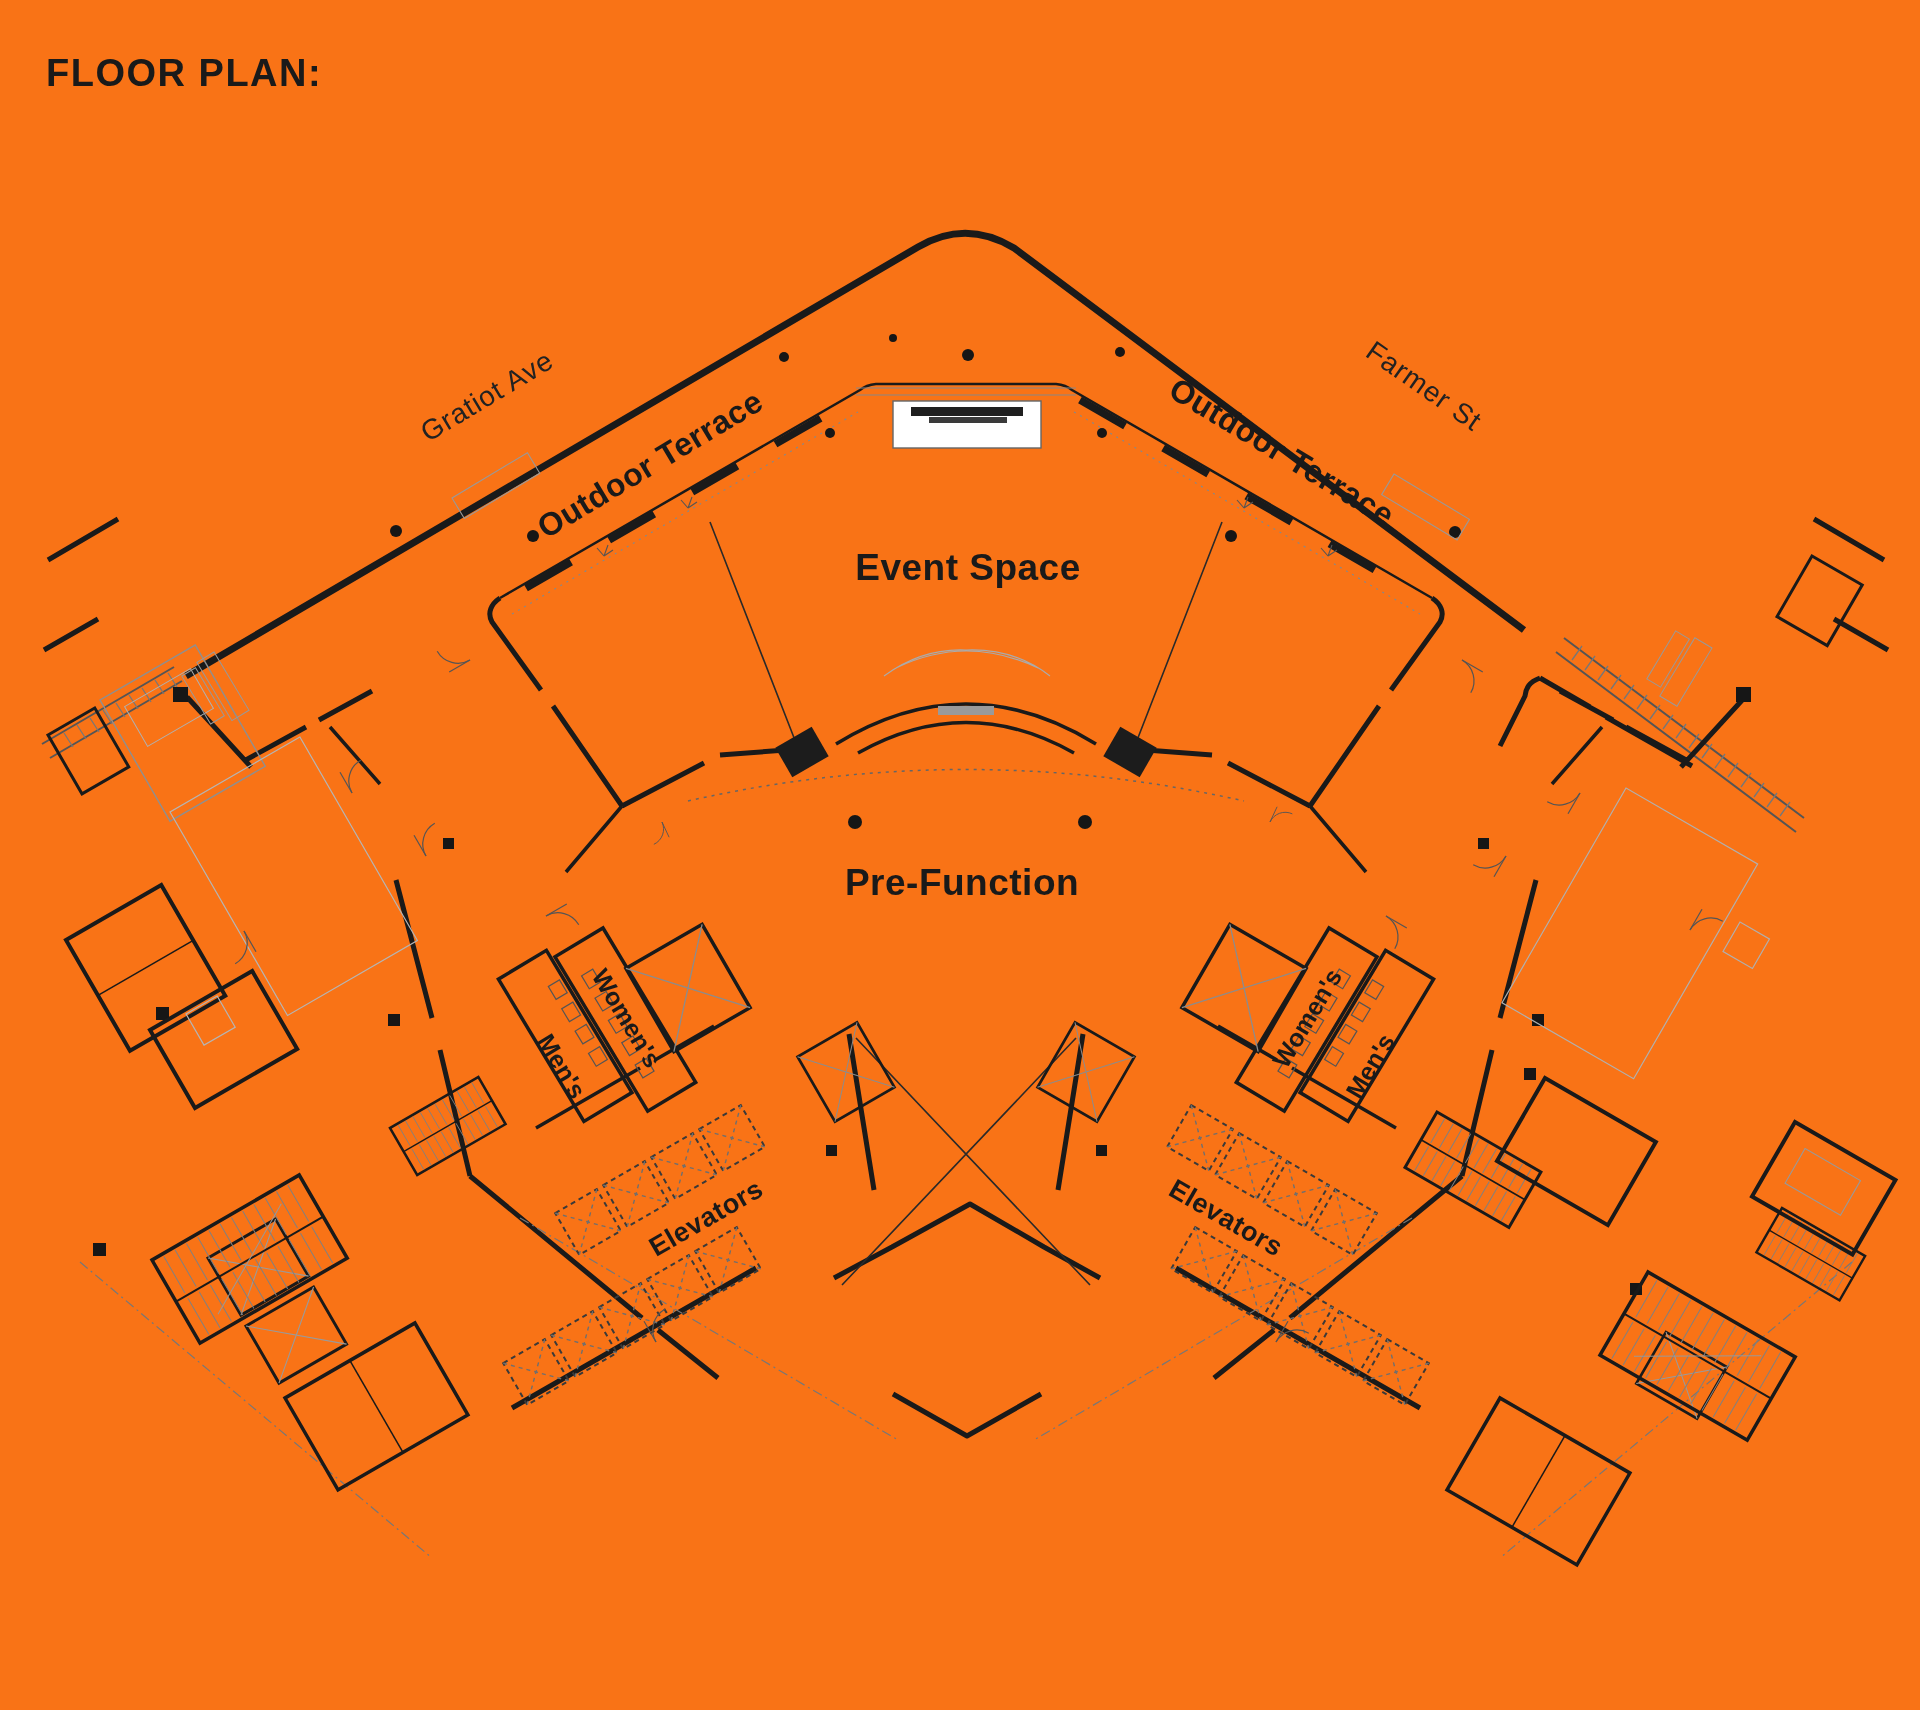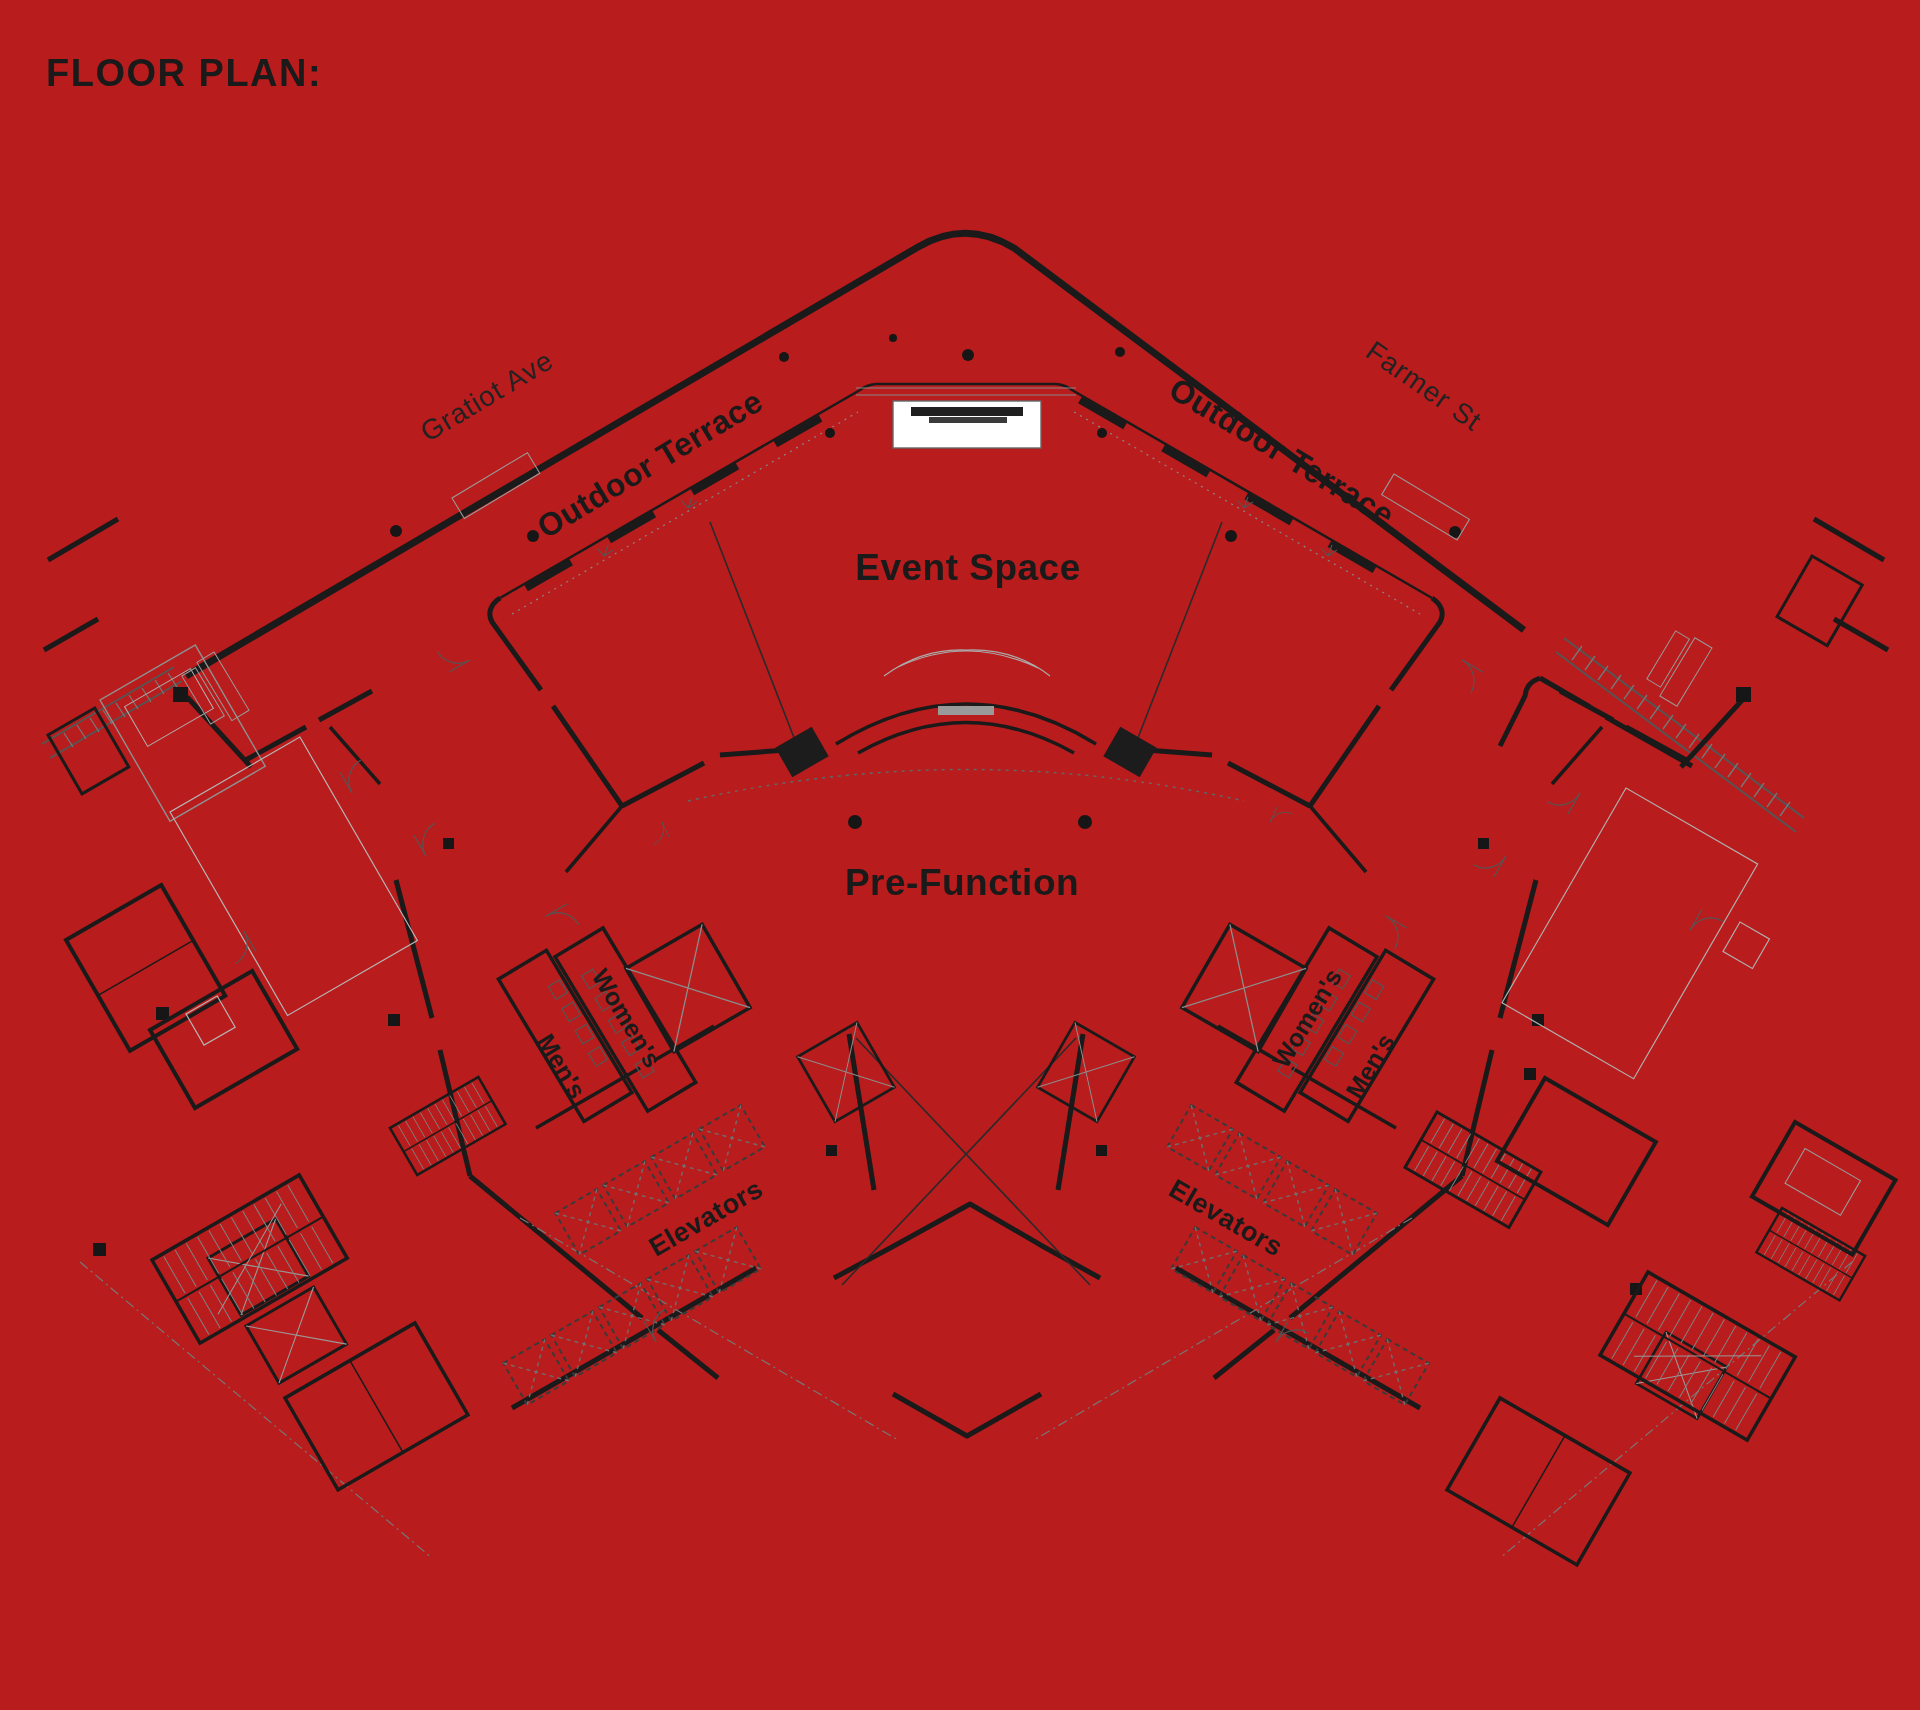--- a/index.html
+++ b/index.html
@@ -1,16 +1,16 @@
 <!DOCTYPE html>
 <html><head>
 <meta charset="utf-8">
 <style>
   html,body{margin:0;padding:0;background:#ffffff;}
-  .stage{position:relative;width:1920px;height:1710px;background:#b91c1c;overflow:hidden;}
+  .stage{position:relative;width:1920px;height:1710px;background:#f97316;overflow:hidden;}
   svg{display:block;}
   text{font-family:"Liberation Sans","DejaVu Sans",sans-serif;fill:#1a1a1a;}
   .t-title{font-size:38px;font-weight:700;letter-spacing:1.5px;}
   .t-street{font-size:28px;font-weight:500;letter-spacing:1px;fill:#222;}
   .t-terrace{font-size:32px;font-weight:700;letter-spacing:.5px;}
   .t-room{font-size:37px;font-weight:700;letter-spacing:.5px;}
   .t-rest{font-size:25px;font-weight:700;}
   .t-elev{font-size:27px;font-weight:600;letter-spacing:.5px;}
   .mid{text-anchor:middle;dominant-baseline:central;}
 </style>

